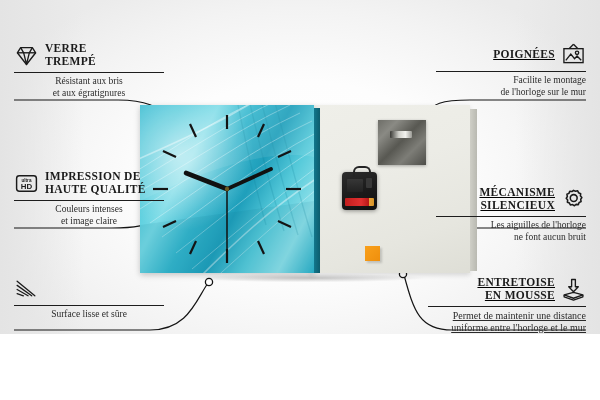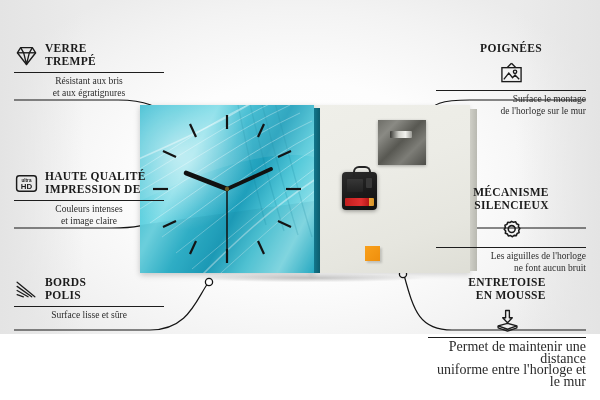--- a/index.html
+++ b/index.html
@@ -96,31 +96,31 @@
     font-weight:bold;font-size:11.5px;line-height:13px;color:#1b1b1b;
     letter-spacing:.3px;text-transform:uppercase;
   }
   .rule{height:1px;background:#1d1d1d;margin:4px 0 3px 0;}
   .feat-desc{font-size:9.5px;line-height:11.5px;color:#2b2b2b;}
   .icon{width:25px;height:25px;flex:0 0 25px;display:block;}
 
   .left  .feat-head{justify-content:flex-start;}
   .left  .feat-title{text-align:left;}
   .left  .feat-desc{text-align:center;}
-  .right .feat-head{justify-content:flex-end;flex-direction:column;}
+  .right .feat-head{justify-content:flex-end;text-decoration:underline;}
   .right .feat-title{text-align:right;}
   .right .feat-desc{text-align:right;}
 
   #f-verre{left:14px;top:42px;}
   #f-impression{left:14px;top:170px;}
   #f-bords{left:14px;top:276px;}
   #f-poignees{left:436px;top:42px;width:150px;}
   #f-mecanisme{left:436px;top:170px;width:150px;margin-top:16px;}
   #f-entretoise{left:428px;top:276px;width:158px;}
-  #f-entretoise .feat-desc{font-size:14px;}
+  #f-entretoise .feat-desc{font-size:10px;text-decoration:underline;}
 </style>
 </head>
 <body>
 
 <div id="stage">
 
   <svg class="svg-layer" viewBox="0 0 600 400">
     <g fill="none" stroke="#141414" stroke-width="1.2">
       <path d="M14,100 L118,100 C150,100 158,108 178,122"></path>
       <path d="M14,228 L112,228 C140,228 148,224 166,218"></path>
@@ -239,64 +239,60 @@
   </div>
 
   <div class="feature left" id="f-impression">
     <div class="feat-head">
       <svg class="icon" viewBox="0 0 24 24">
         <rect x="2.5" y="4.5" width="19" height="15" rx="2.6" fill="none" stroke="#1b1b1b" stroke-width="1.4"></rect>
         <text x="12" y="11" font-family="Liberation Sans, sans-serif" font-size="4.4" font-weight="bold" fill="#1b1b1b" text-anchor="middle">ultra</text>
         <text x="12" y="17.6" font-family="Liberation Sans, sans-serif" font-size="7.6" font-weight="bold" fill="#1b1b1b" text-anchor="middle">HD</text>
       </svg>
       <div>
+        <div class="feat-title">IMPRESSION DE</div>
         <div class="feat-title">HAUTE QUALITÉ</div>
-        <div class="feat-title">IMPRESSION DE</div>
       </div>
     </div>
     <div class="rule"></div>
     <div class="feat-desc">Couleurs intenses</div>
     <div class="feat-desc">et image claire</div>
   </div>
 
   <div class="feature left" id="f-bords">
     <div class="feat-head">
       <svg class="icon" viewBox="0 0 24 24">
         <g stroke="#1b1b1b" stroke-width="1.25" stroke-linecap="round">
           <line x1="3" y1="5" x2="20" y2="19"></line>
           <line x1="3" y1="9" x2="17" y2="19"></line>
           <line x1="3" y1="13" x2="13.5" y2="19"></line>
           <line x1="3" y1="17" x2="9" y2="19"></line>
         </g>
       </svg>
-      <div>
-        <div class="feat-title">BORDS</div>
-        <div class="feat-title">POLIS</div>
-      </div>
     </div>
     <div class="rule"></div>
     <div class="feat-desc">Surface lisse et sûre</div>
   </div>
 
   <div class="feature right" id="f-poignees">
     <div class="feat-head">
       <div>
         <div class="feat-title">POIGNÉES</div>
       </div>
       <svg class="icon" viewBox="0 0 24 24">
         <g fill="none" stroke="#1b1b1b" stroke-width="1.3">
           <path d="M12,2.2 L8,6.2 M12,2.2 L16,6.2"></path>
           <rect x="2.8" y="6.4" width="18.4" height="13.4"></rect>
           <path d="M4.6,17.6 L9.4,11.6 L13,16 L15.4,13.4 L19.4,17.6"></path>
           <circle cx="15.4" cy="10.4" r="1.6"></circle>
         </g>
       </svg>
     </div>
     <div class="rule"></div>
-    <div class="feat-desc">Surface le montage</div>
+    <div class="feat-desc">Facilite le montage</div>
     <div class="feat-desc">de l'horloge sur le mur</div>
   </div>
 
   <div class="feature right" id="f-mecanisme">
     <div class="feat-head">
       <div>
         <div class="feat-title">MÉCANISME</div>
         <div class="feat-title">SILENCIEUX</div>
       </div>
       <svg class="icon" viewBox="0 0 24 24">

